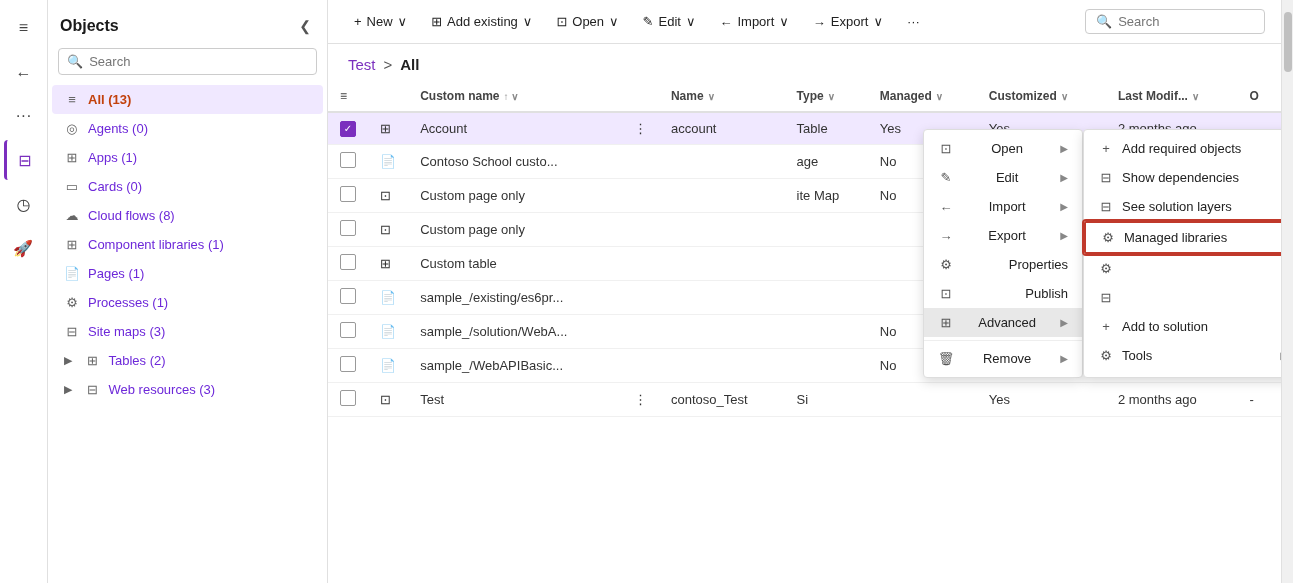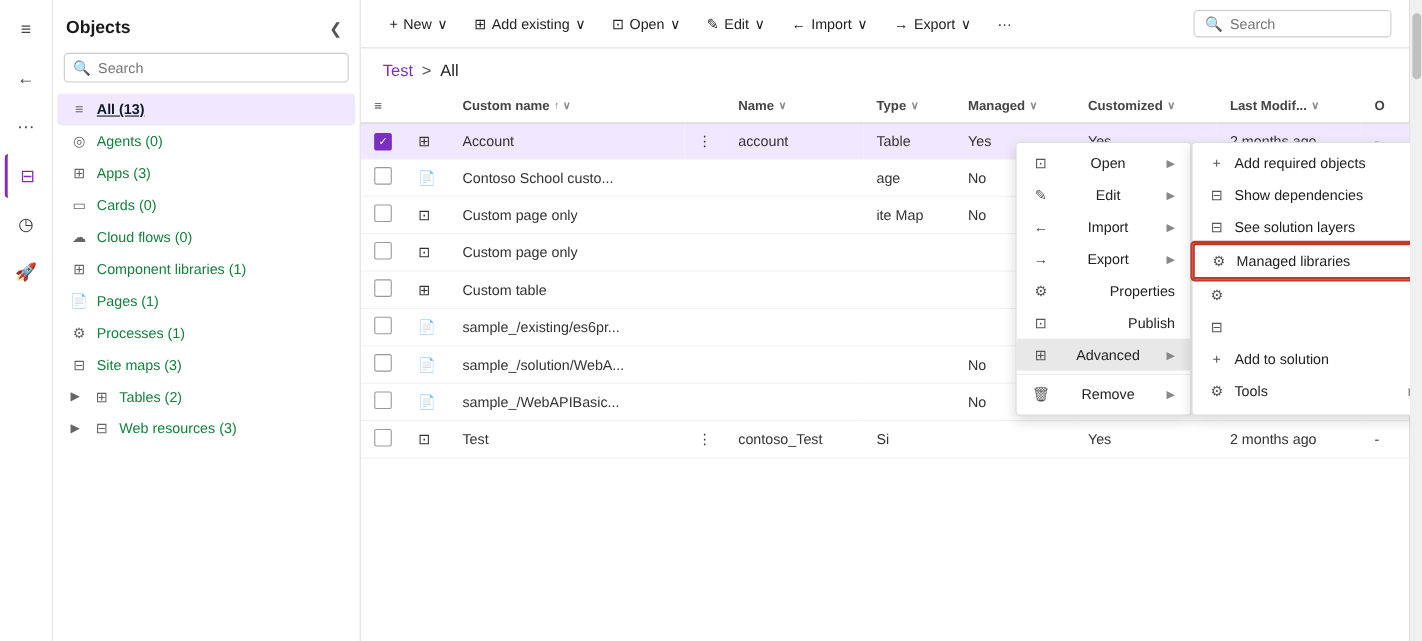--- a/index.html
+++ b/index.html
@@ -79,22 +79,22 @@
       display: flex;
       align-items: center;
       padding: 7px 12px;
       cursor: pointer;
       gap: 8px;
       border-radius: 4px;
       margin: 0 4px;
     }
     .nav-item.active { background: #f0e8ff; }
     .nav-item .nav-icon { width: 16px; color: #666; font-size: 13px; text-align: center; }
-    .nav-item .nav-label { font-size: 13px; color: #15803d; }
-    .nav-item.active .nav-label { font-weight: 600; color: #0f172a; text-decoration: underline; }
+    .nav-item .nav-label { font-size: 13px; color: #6d28d9; }
+    .nav-item.active .nav-label { font-weight: 600; color: #c2410c; }
     .nav-item .expand-icon { margin-right: 4px; color: #666; font-size: 11px; }
 
     
     .main {
       flex: 1;
       display: flex;
       flex-direction: column;
       overflow: hidden;
     }
 
@@ -140,21 +140,21 @@
 
     
     .breadcrumb {
       padding: 12px 20px 8px 20px;
       font-size: 15px;
       color: #555;
       display: flex;
       align-items: center;
       gap: 8px;
     }
-    .breadcrumb-current { font-weight: 400; color: #222; }
+    .breadcrumb-current { font-weight: 700; color: #222; }
 
     
     .table-wrap { flex: 1; overflow: auto; position: relative; }
     table { width: 100%; border-collapse: collapse; }
     thead tr { border-bottom: 2px solid #e0e0e0; }
     thead th {
       padding: 8px 12px;
       text-align: left;
       font-size: 12px;
       font-weight: 600;
@@ -286,29 +286,29 @@
     <div class="nav-item active">
       <span class="nav-icon">≡</span>
       <span class="nav-label">All (13)</span>
     </div>
     <div class="nav-item">
       <span class="nav-icon">◎</span>
       <span class="nav-label">Agents (0)</span>
     </div>
     <div class="nav-item">
       <span class="nav-icon">⊞</span>
-      <span class="nav-label">Apps (3)</span>
+      <span class="nav-label">Apps (1)</span>
     </div>
     <div class="nav-item">
       <span class="nav-icon">▭</span>
       <span class="nav-label">Cards (0)</span>
     </div>
     <div class="nav-item">
       <span class="nav-icon">☁</span>
-      <span class="nav-label">Cloud flows (0)</span>
+      <span class="nav-label">Cloud flows (8)</span>
     </div>
     <div class="nav-item">
       <span class="nav-icon">⊞</span>
       <span class="nav-label">Component libraries (1)</span>
     </div>
     <div class="nav-item">
       <span class="nav-icon">📄</span>
       <span class="nav-label">Pages (1)</span>
     </div>
     <div class="nav-item">

